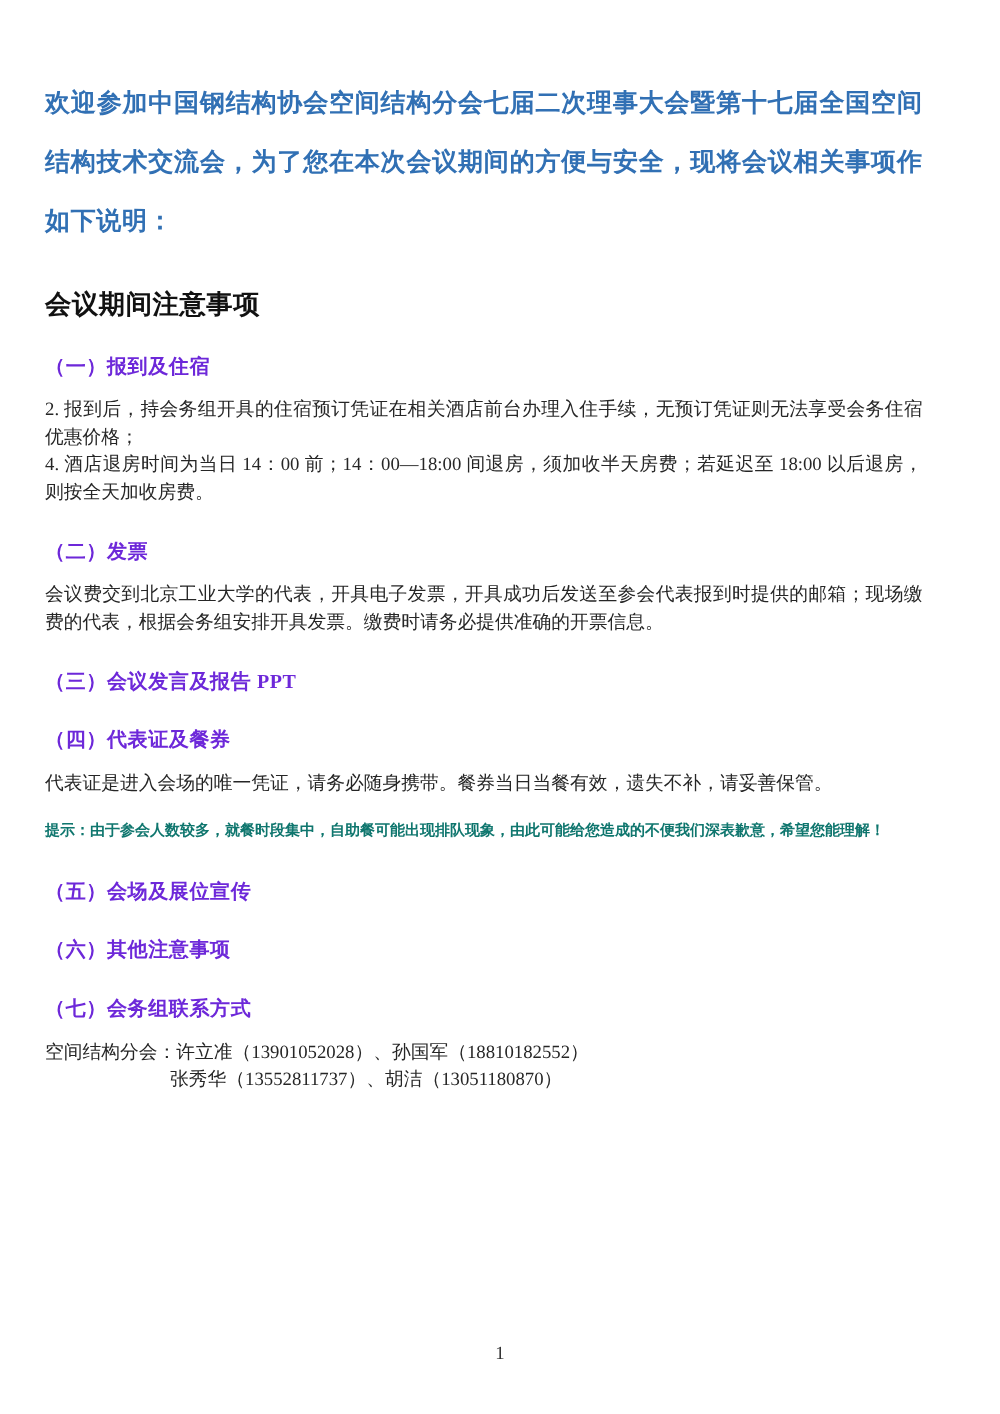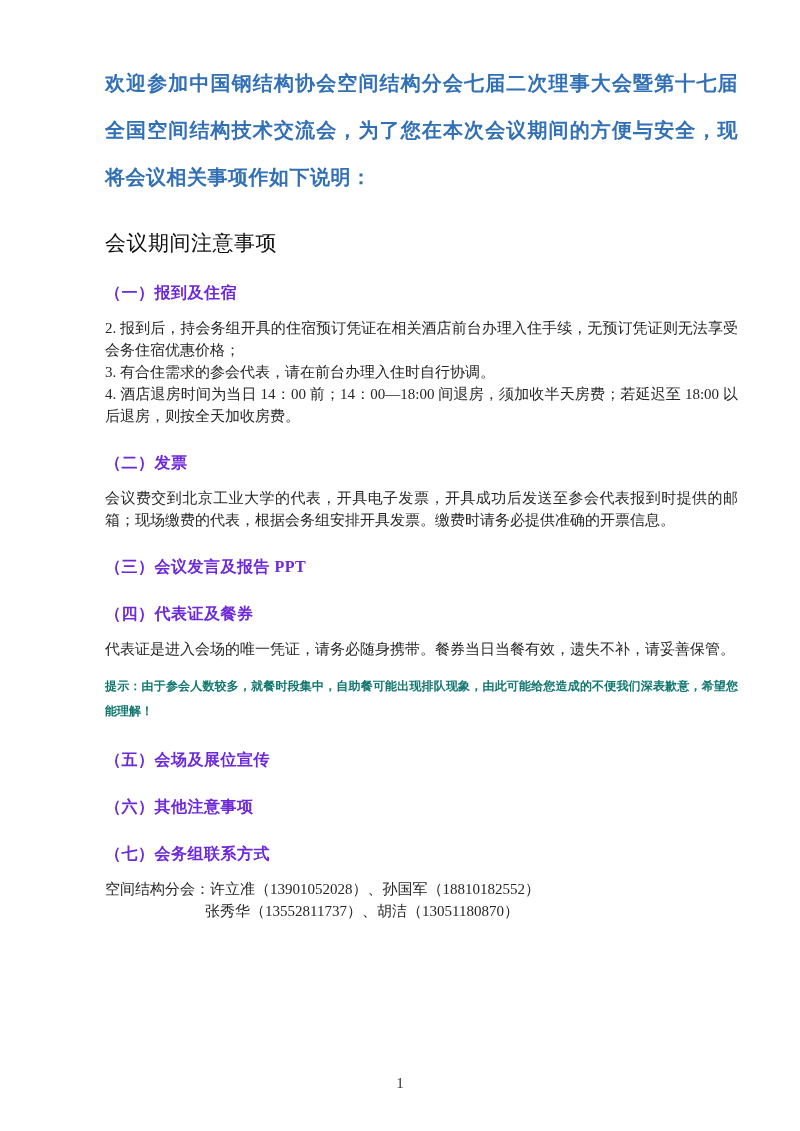--- a/index.html
+++ b/index.html
@@ -8,36 +8,36 @@
     background: #ffffff;
   }
   .page {
     position: relative;
     width: 800px;
     height: 1131px;
     background: #ffffff;
     font-family: "Liberation Serif", "DejaVu Serif", serif;
     color: #262626;
     box-sizing: border-box;
-    padding: 60px 62px 0 105px;
+    padding: 60px 62px 0 36px;
     overflow: hidden;
   }
   .intro {
     margin: 0 0 28px 0;
     font-size: 20px;
     line-height: 47px;
     font-weight: 600;
     color: #3170b4;
     text-align: justify;
     letter-spacing: 0.5px;
   }
   .main-heading {
     margin: 0 0 10px 0;
     font-size: 21px;
-    font-weight: 400;
+    font-weight: 700;
     color: #111111;
     font-family: "Liberation Sans", "DejaVu Sans", sans-serif;
     letter-spacing: 0.5px;
   }
   .sec-heading {
     margin: 26px 0 13px 0;
     font-size: 16px;
     font-weight: 700;
     color: #6d28d9;
     letter-spacing: 0.5px;
@@ -80,21 +80,20 @@
 <body>
 
 <div class="page">
 
   <p class="intro">欢迎参加中国钢结构协会空间结构分会七届二次理事大会暨第十七届全国空间结构技术交流会，为了您在本次会议期间的方便与安全，现将会议相关事项作如下说明：</p>
 
   <h1 class="main-heading">会议期间注意事项</h1>
 
   <h2 class="sec-heading">（一）报到及住宿</h2>
   <p class="body-text">2. 报到后，持会务组开具的住宿预订凭证在相关酒店前台办理入住手续，无预订凭证则无法享受会务住宿优惠价格；</p>
-  <p class="body-text">3. 有合住需求的参会代表，请在前台办理入住时自行协调。</p>
   <p class="body-text">4. 酒店退房时间为当日 14：00 前；14：00—18:00 间退房，须加收半天房费；若延迟至 18:00 以后退房，则按全天加收房费。</p>
 
   <h2 class="sec-heading">（二）发票</h2>
   <p class="body-text">会议费交到北京工业大学的代表，开具电子发票，开具成功后发送至参会代表报到时提供的邮箱；现场缴费的代表，根据会务组安排开具发票。缴费时请务必提供准确的开票信息。</p>
 
   <h2 class="sec-heading">（三）会议发言及报告 PPT</h2>
 
   <h2 class="sec-heading">（四）代表证及餐券</h2>
   <p class="body-text">代表证是进入会场的唯一凭证，请务必随身携带。餐券当日当餐有效，遗失不补，请妥善保管。</p>
   <p class="notice">提示：由于参会人数较多，就餐时段集中，自助餐可能出现排队现象，由此可能给您造成的不便我们深表歉意，希望您能理解！</p>

